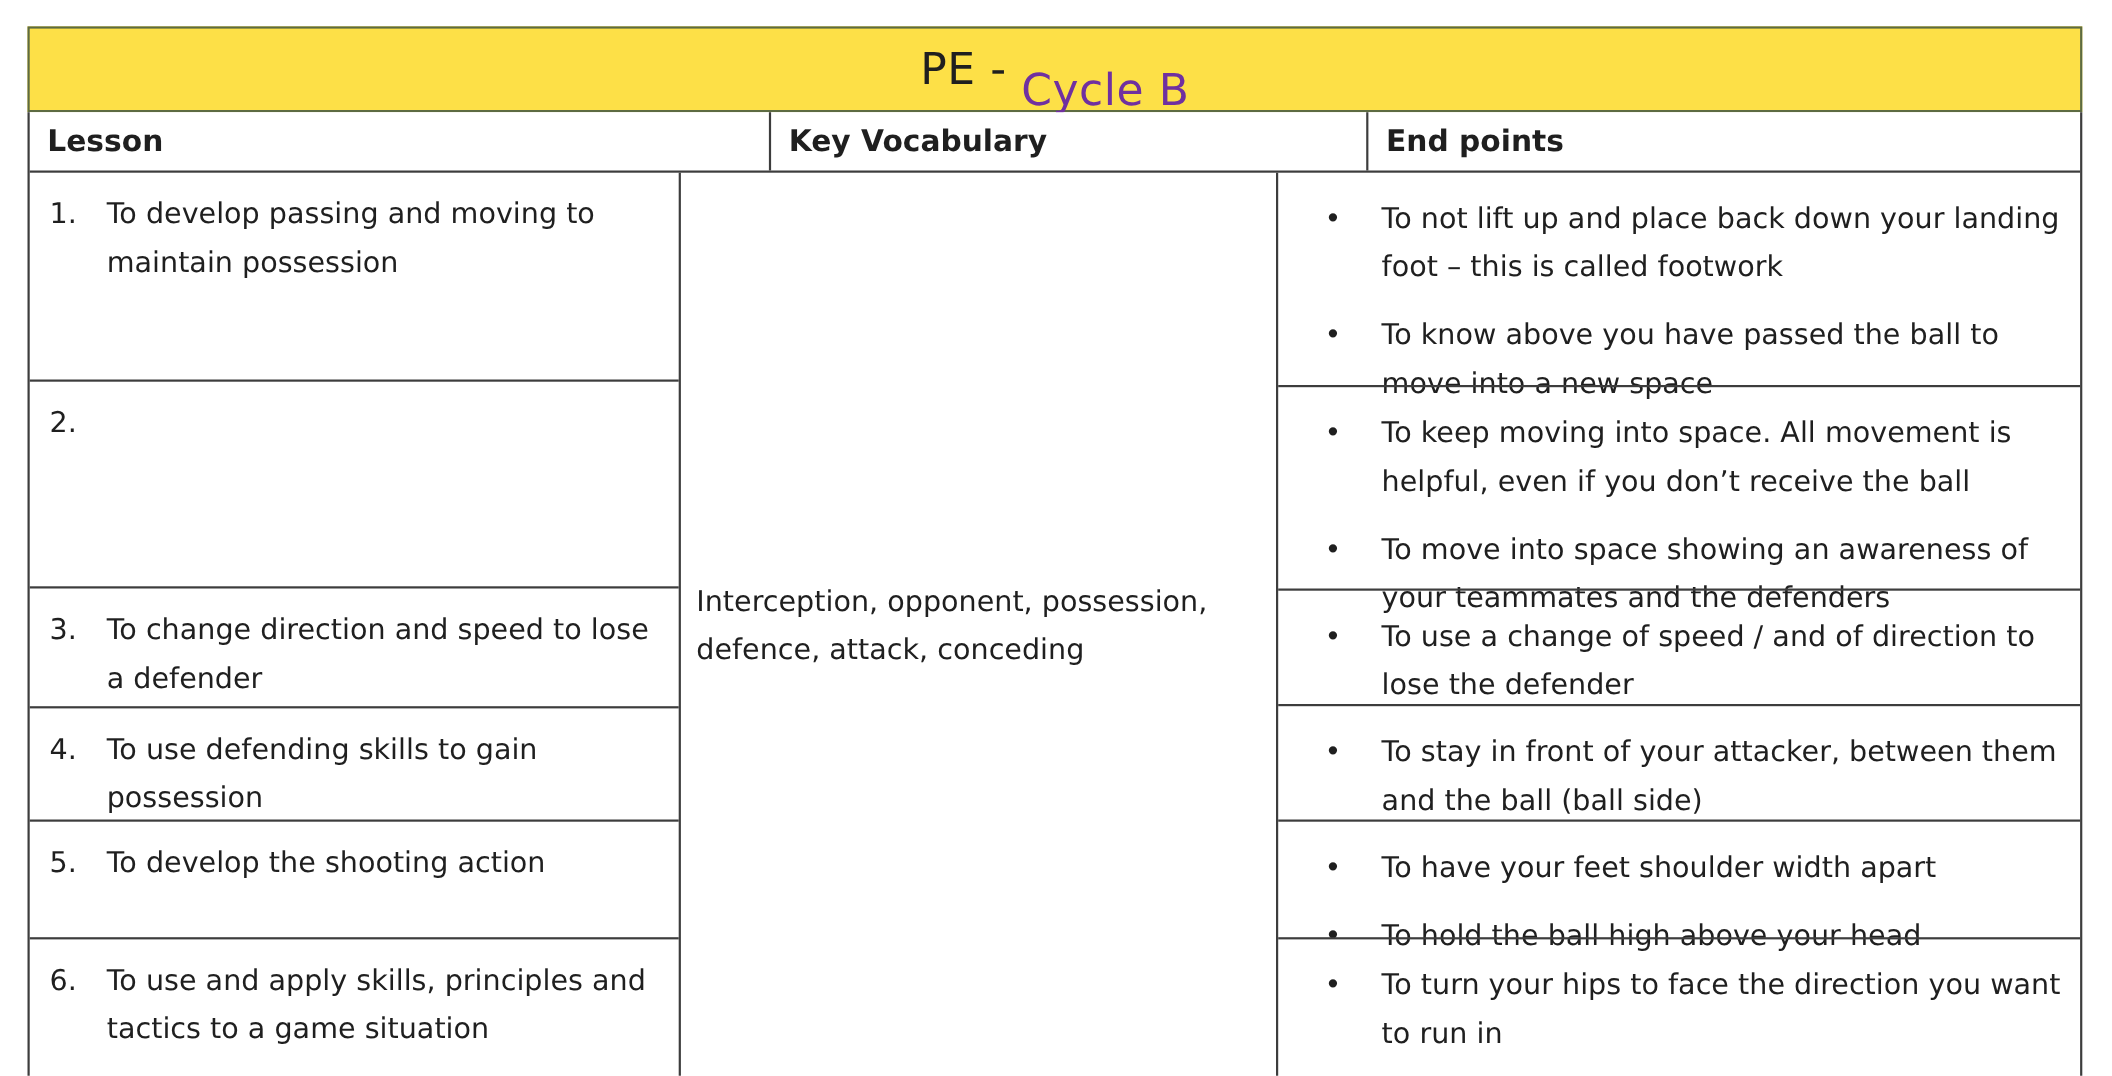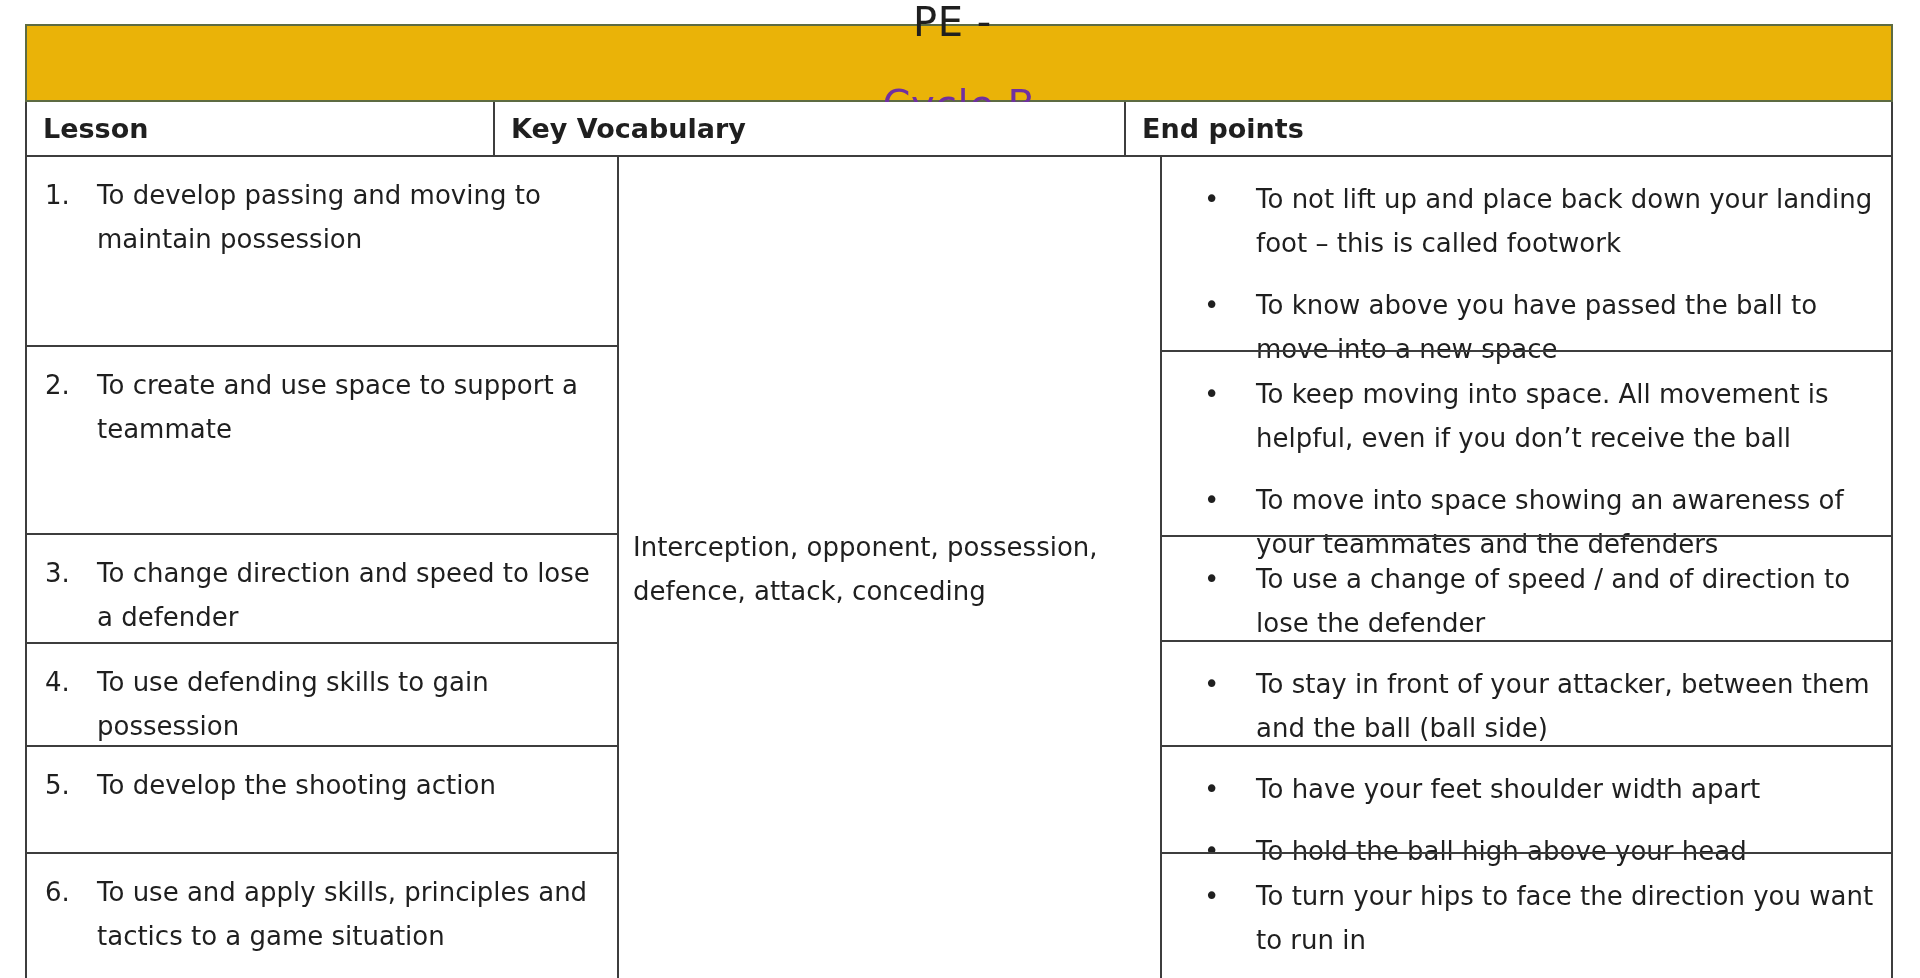--- a/index.html
+++ b/index.html
@@ -37,22 +37,22 @@
   .thead{
     height:55px;box-sizing:border-box;
     border-bottom:2px solid var(--grid-border);
     display:flex;
   }
   .th{
     box-sizing:border-box;
     font-weight:bold;font-size:27px;
     padding:11px 12px 0 16px;
   }
-  .th-lesson{width:466px;}
-  .th-vocab{width:633px;border-left:2px solid var(--grid-border);border-right:2px solid var(--grid-border);}
+  .th-lesson{width:672px;}
+  .th-vocab{width:545px;border-left:2px solid var(--grid-border);border-right:2px solid var(--grid-border);}
   .th-end{flex:1;}
   .tbody{flex:1;display:flex;min-height:0;}
   .col{box-sizing:border-box;display:flex;flex-direction:column;}
   .col-lessons{width:590px;}
   .col-vocab{
     width:545px;
     border-left:2px solid var(--grid-border);
     border-right:2px solid var(--grid-border);
     display:flex;flex-direction:row;align-items:center;
   }
@@ -78,38 +78,37 @@
   .vocab-text{
     font-size:26px;line-height:44px;
     padding:0 14px 0 14px;
   }
   .grow{flex:1;}
 </style>
 </head>
 <body>
 
 <div class="sheet">
-  <div class="title-band" id="title-band" style="background: #eab308; flex-direction: column;"><span>PE - </span><span class="hl" id="title-hl" style="color: rgb(112, 48, 160);">Cycle B</span></div>
+  <div class="title-band" id="title-band" style="background: #fde047;"><span>PE - </span><span class="hl" id="title-hl" style="color: rgb(112, 48, 160);">Cycle B</span></div>
 
   <div class="table-rest">
     <div class="thead">
       <div class="th th-lesson">Lesson</div>
       <div class="th th-vocab">Key Vocabulary</div>
       <div class="th th-end">End points</div>
     </div>
 
     <div class="tbody">
       <div class="col col-lessons" id="col-lessons">
           <div class="lesson-cell" style="height: 188px;">
             <span class="lesson-num">1.</span>
             <span class="lesson-text">To develop passing and moving to maintain possession</span>
           </div>
           <div class="lesson-cell bordered" style="height: 188px;">
             <span class="lesson-num">2.</span>
-            <span class="lesson-text">To create and use space to support a teammate</span>
           </div>
           <div class="lesson-cell bordered" style="height: 109px;">
             <span class="lesson-num">3.</span>
             <span class="lesson-text">To change direction and speed to lose a defender</span>
           </div>
           <div class="lesson-cell bordered" style="height: 103px;">
             <span class="lesson-num">4.</span>
             <span class="lesson-text">To use defending skills to gain possession</span>
           </div>
           <div class="lesson-cell bordered" style="height: 107px;">

